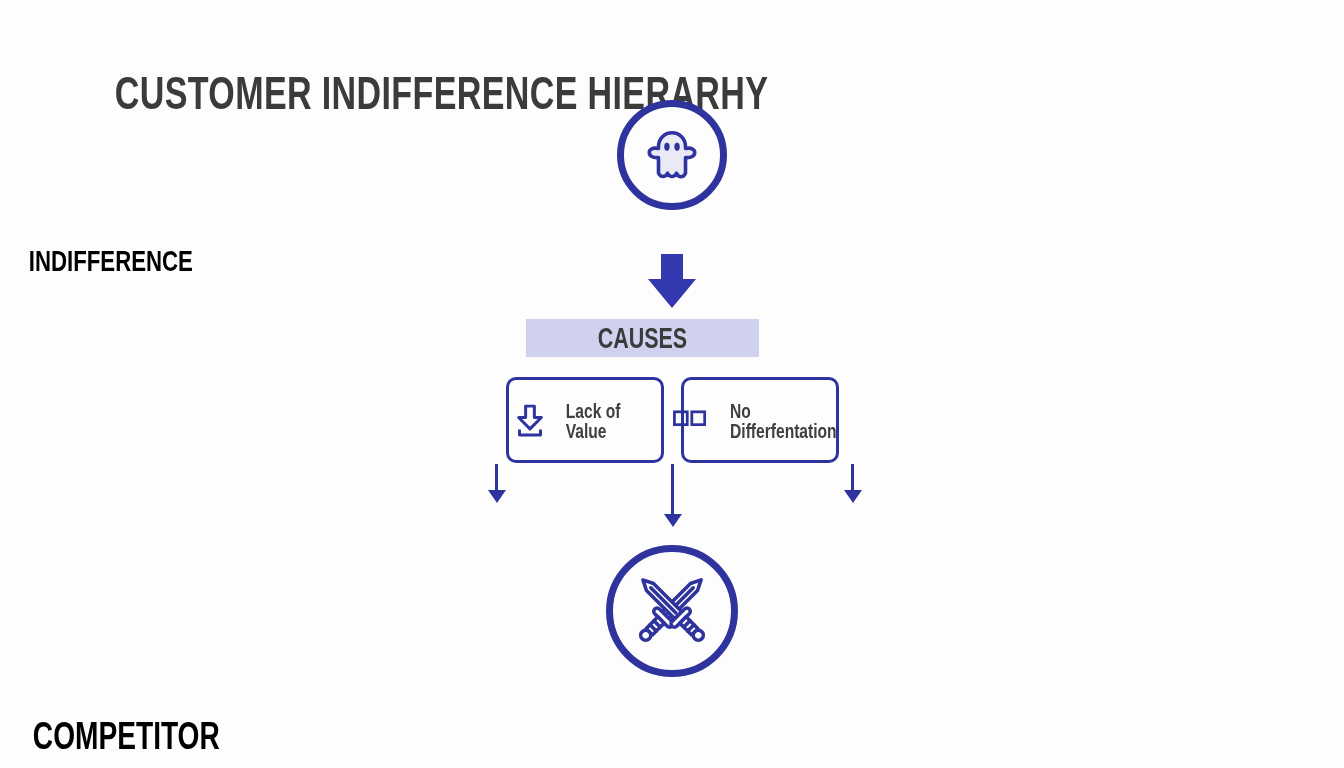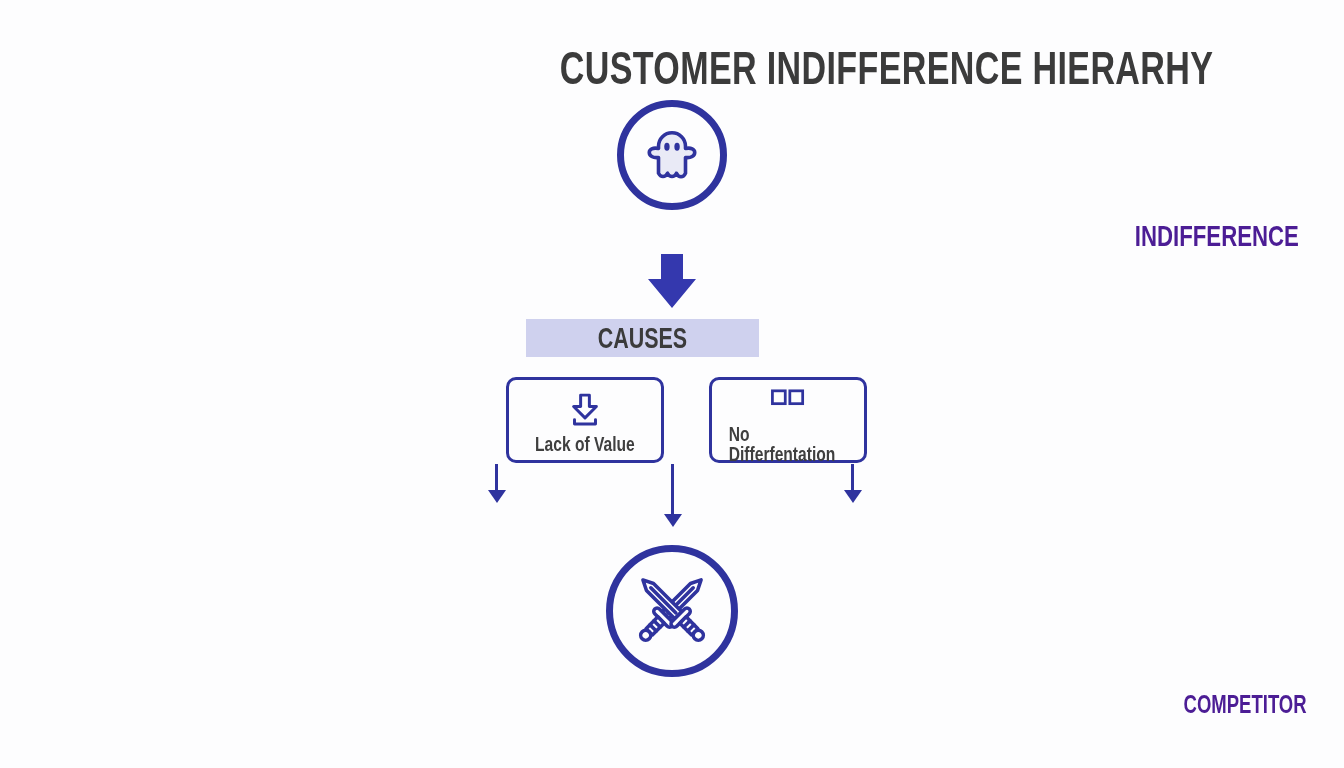--- a/index.html
+++ b/index.html
@@ -2,44 +2,44 @@
 <html><head>
 <meta charset="utf-8">
 <style>
   html,body { margin:0; padding:0; }
   .canvas {
     position:relative; width:1344px; height:768px;
     background:#fdfdfe; overflow:hidden;
     font-family:"Liberation Sans", sans-serif;
   }
   .cond { display:inline-block; transform:scaleX(0.74); transform-origin:50% 50%; white-space:nowrap; }
-  .centered { position:absolute; left:0; right:16px; text-align:right; }
+  .centered { position:absolute; left:0; right:16px; text-align:left;margin-top:25px; }
 
   .title { top:45px; font-size:46px; font-weight:700; color:#3b3b3b; letter-spacing:0.5px; line-height:1; }
 
   .ring { position:absolute; border:7px solid #2f339e; border-radius:50%; background:#fdfdfe;
           display:flex; align-items:center; justify-content:center; }
   .ring-indifference { top:100px; left:calc(50% - 55px); width:96px; height:96px; }
   .ring-competitor  { top:545px; left:calc(50% - 66px); width:118px; height:118px; }
 
-  .lbl-blue { font-weight:700; color:#4c1d95; line-height:1; }
+  .lbl-blue { font-weight:700; color:#000000; line-height:1; }
   .lbl-indifference { top:221px; font-size:30px; }
-  .lbl-competitor   { top:692px; font-size:25px; }
+  .lbl-competitor   { top:692px; font-size:38px; }
 
   .big-arrow { position:absolute; top:254px; left:calc(50% - 26px); }
 
   .banner { position:absolute; top:319px; left:calc(50% - 146px); width:233px; height:38px;
             background:#cfd1ee; display:flex; align-items:center; justify-content:center; }
   .banner-text { font-size:29px; font-weight:700; color:#3b3b3b; }
 
   .boxes-row { position:absolute; top:377px; left:0; right:0;
                display:flex; justify-content:center; gap:17px; }
   .cause-box { width:152px; height:78px; border:3px solid #2f339e; border-radius:10px;
-               background:#fdfdfe; display:flex; flex-direction:column;
-               align-items:center; justify-content:center; gap:3px; padding-top:2px;margin-left:28px; }
+               background:#fdfdfe; display:flex; flex-direction:row;
+               align-items:center; justify-content:center; gap:3px; padding-top:2px; }
   .cause-icon { height:42px; display:flex; align-items:center; justify-content:center; }
   .cause-label { font-size:20px; font-weight:700; color:#3f3f3f; line-height:1; transform:scaleX(0.78); }
 
   .conn { position:absolute; width:3px; background:#2f339e; }
   .conn::after { content:""; position:absolute; left:50%; transform:translateX(-50%); top:100%;
                  border-left:9px solid transparent; border-right:9px solid transparent;
                  border-top:13px solid #2f339e; }
   .conn-left   { top:464px; left:495px; height:26px; }
   .conn-middle { top:464px; left:671px; height:50px; }
   .conn-right  { top:464px; left:851px; height:26px; }

